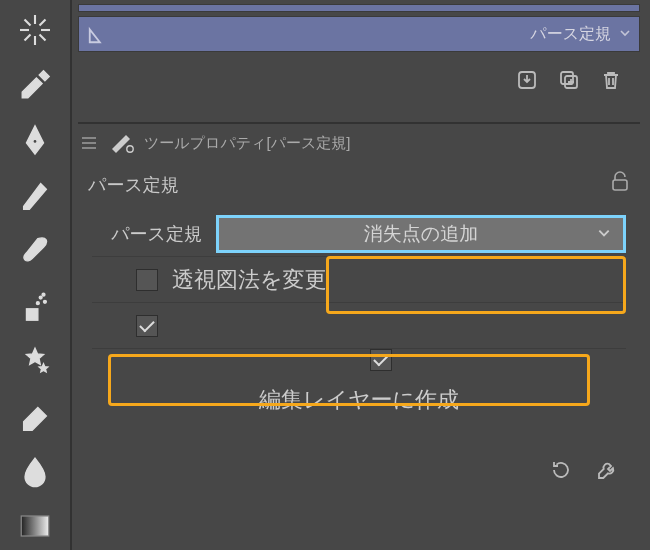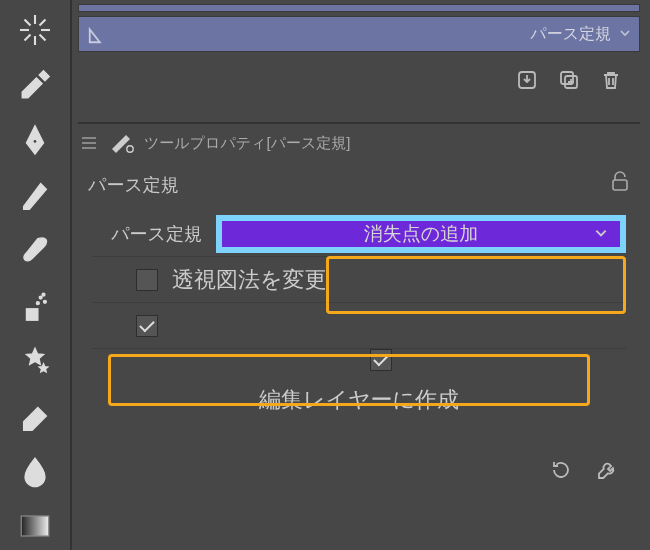--- a/index.html
+++ b/index.html
@@ -106,22 +106,22 @@
     border-bottom: 1px solid #3d3d3d;
     gap: 14px;
     font-size: 18px;
     color:#ccc;
   }
   .row:last-child { border-bottom: none; flex-direction: column; }
   .row-label { width: 110px; text-align:right; padding-left:6px; }
   .dropdown {
     flex:1;
     height: 38px;
-    background:#6d28d9;
-    border:6px solid #7dd3fc;
+    background:#737373;
+    border:3px solid #7dd3fc;
     display:flex;
     align-items:center;
     justify-content:center;
     position:relative;
     cursor:pointer;
     color:#d5d5d5;
     font-size: 19px;
   }
   .dropdown .chev {
     position:absolute; right:12px; top:50%; transform:translateY(-50%);

